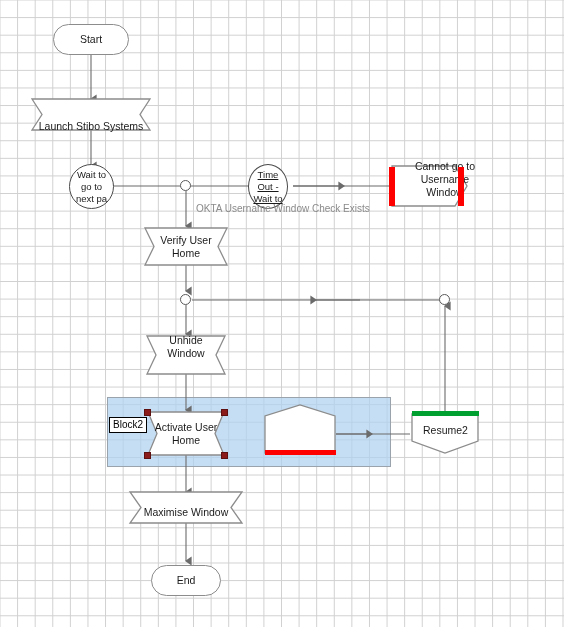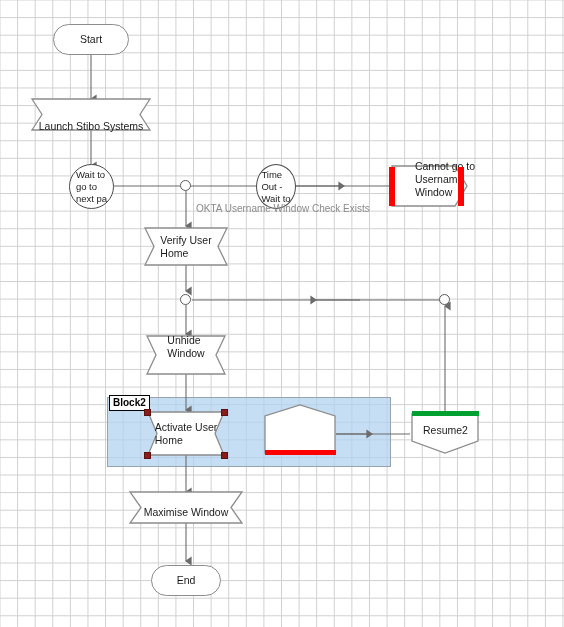--- a/index.html
+++ b/index.html
@@ -40,20 +40,21 @@
     box-sizing:border-box;
   }
 
   
   .node{
     position:absolute;
     box-sizing:border-box;
     display:flex;
     align-items:center;
     justify-content:center;
+    text-align:center;
     color:#1a1a1a;
     font-size:10.5px;
     line-height:13px;
     white-space:pre-line;
     z-index:3;
   }
   .node .lbl{position:relative;z-index:4;}
 
   
   .n-terminator{
@@ -104,21 +105,21 @@
     white-space:nowrap;
     z-index:7;
   }
 </style>
 </head>
 <body>
 
 <div id="canvas">
 
   <div class="block-region" style="left:107px;top:397px;width:284px;height:70px;"></div>
-  <div class="block-label" style="left:109px;top:395px;font-weight:bold;">Block2</div>
+  <div class="block-label" style="left:109px;top:417px;">Block2</div>
 
   <svg class="layer" width="564" height="627">
     <defs>
       <marker id="arrowDown" markerWidth="10" markerHeight="10" refX="5" refY="8.2" orient="auto" markerUnits="userSpaceOnUse">
         <path d="M0.6,2.6 L9.4,2.6 L5,9.2 Z" fill="#6b6b6b"></path>
       </marker>
       <marker id="arrowRight" markerWidth="10" markerHeight="10" refX="8.2" refY="5" orient="auto" markerUnits="userSpaceOnUse">
         <path d="M2.6,0.6 L2.6,9.4 L9.2,5 Z" fill="#6b6b6b"></path>
       </marker>
       <marker id="arrowLeft" markerWidth="10" markerHeight="10" refX="1.8" refY="5" orient="auto" markerUnits="userSpaceOnUse">
@@ -197,21 +198,21 @@
   <div class="node" style="left:32px;top:99px;width:118px;height:31px;margin-top:12px;">
     <span class="lbl">Launch Stibo Systems</span>
   </div>
 
   <div class="node n-circle" style="left:69px;top:164px;width:45px;height:45px;">
     <span class="lbl">Wait to
 go to
 next pa</span>
   </div>
 
-  <div class="node n-circle" style="left:256px;top:164px;width:40px;height:45px;">
+  <div class="node n-circle" style="left:248px;top:164px;width:40px;height:45px;text-decoration:underline;">
     <span class="lbl">Time
 Out -
 Wait to</span>
   </div>
 
   <div class="node" style="left:412px;top:166px;width:66px;height:27px;">
     <span class="lbl">Cannot go to
 Username
 Window</span>
   </div>

